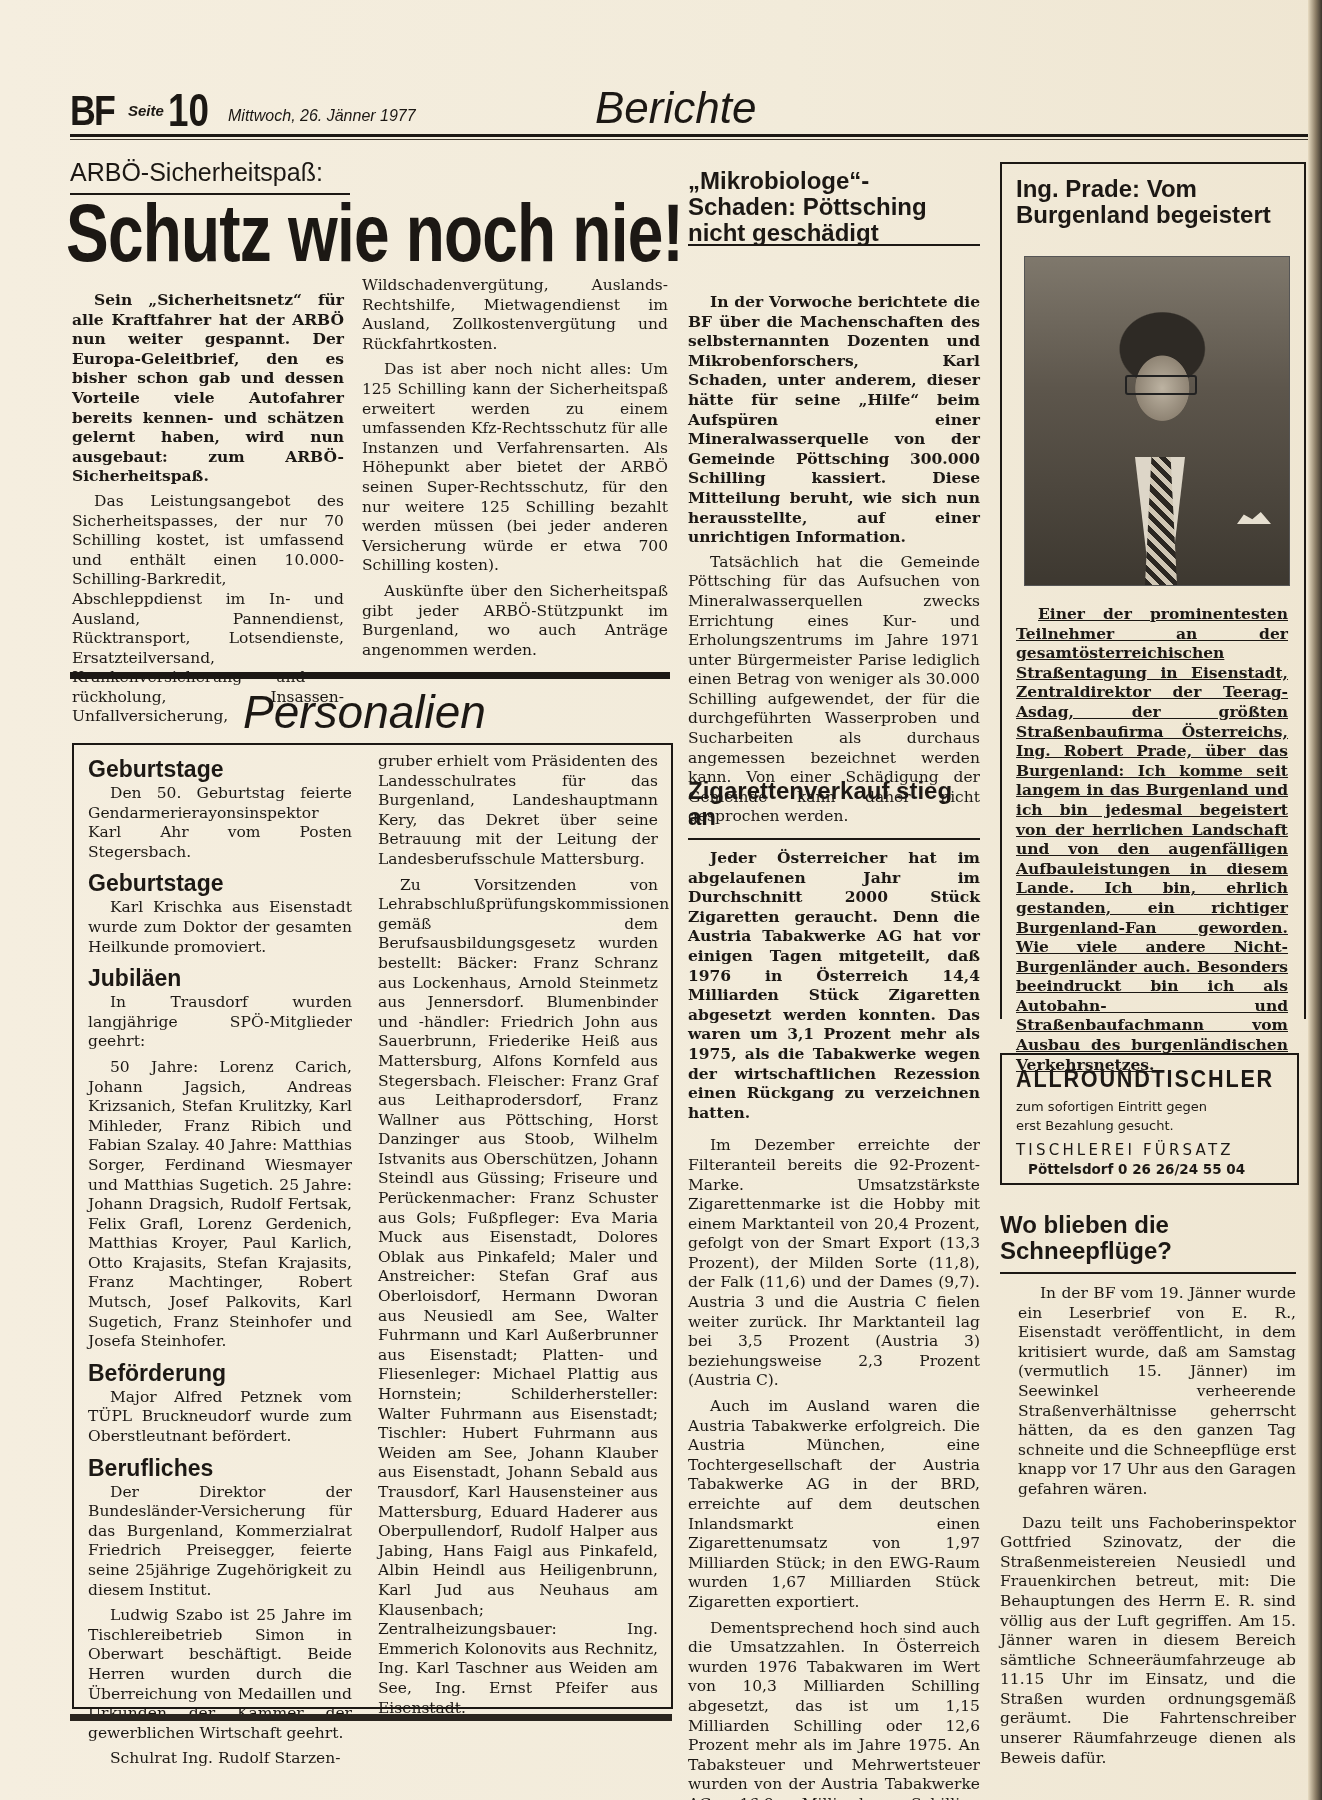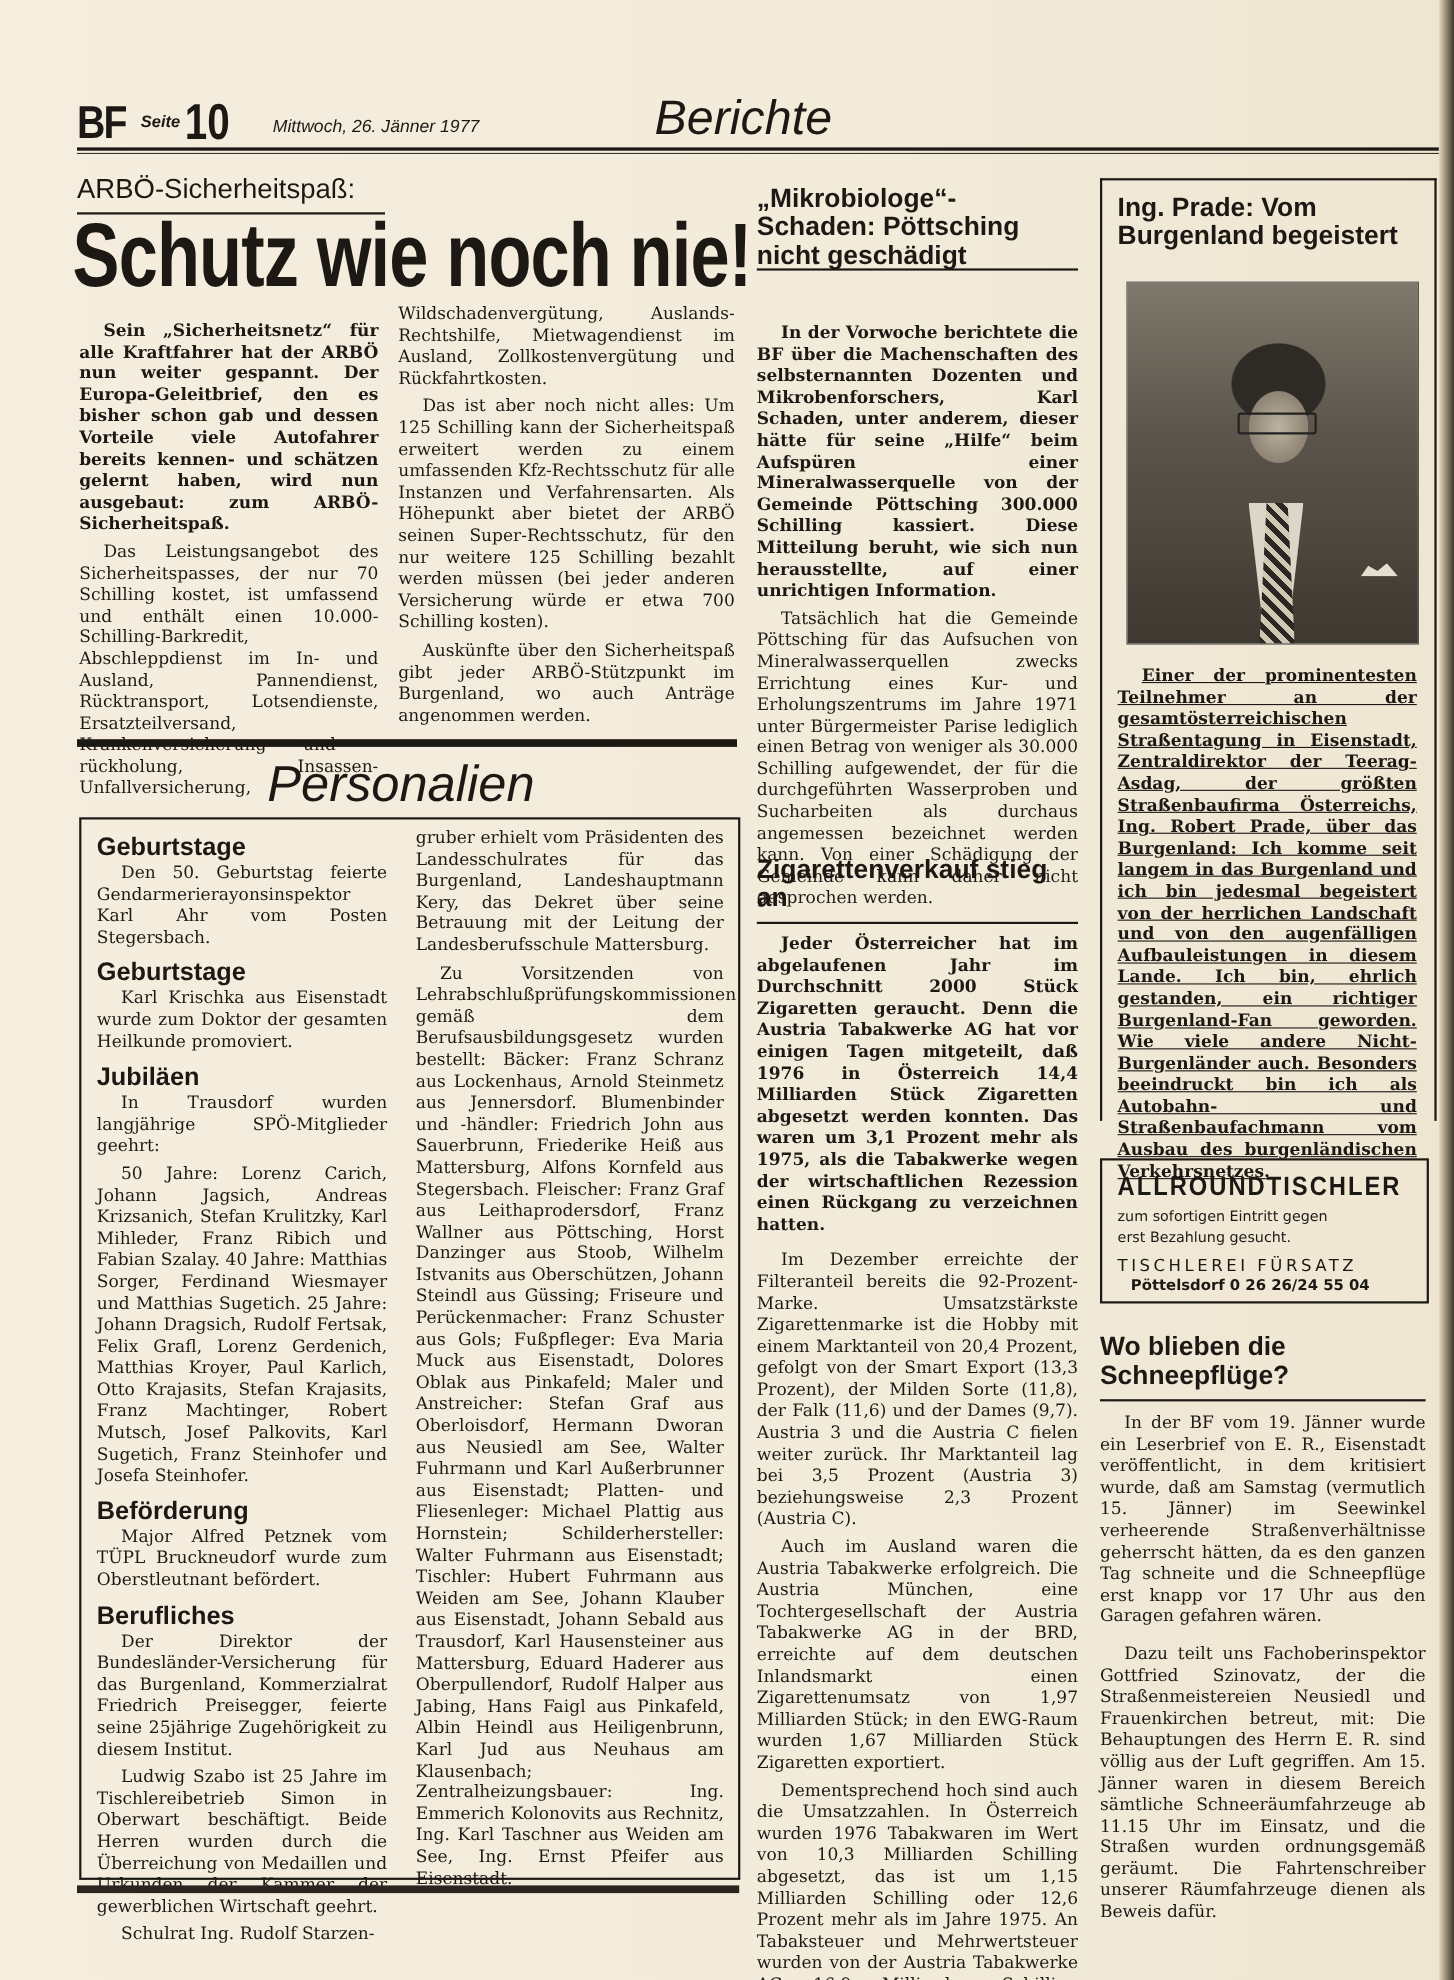--- a/index.html
+++ b/index.html
@@ -11,21 +11,21 @@
     background:linear-gradient(90deg,#e8dcc2,#8b7d66 55%,#3a342c);}
   .abs{position:absolute;}
   
   .mast{left:70px;top:88px;width:1240px;height:46px;}
   .mast-bf{position:absolute;left:0;top:0;font-family:"Liberation Sans",sans-serif;font-weight:bold;
     font-size:42px;letter-spacing:-2px;transform:scaleX(.85);transform-origin:left;line-height:46px;}
   .mast-seite{position:absolute;left:58px;top:14px;font-family:"Liberation Sans",sans-serif;font-weight:bold;
     font-style:italic;font-size:15px;text-align:right;}
   .mast-num{position:absolute;left:98px;top:-2px;font-family:"Liberation Sans",sans-serif;font-weight:bold;
     font-size:46px;transform:scaleX(.8);transform-origin:left;line-height:48px;}
-  .mast-date{position:absolute;left:158px;top:19px;font-family:"Liberation Sans",sans-serif;font-style:italic;font-size:16px;margin-left:20px;}
+  .mast-date{position:absolute;left:158px;top:19px;font-family:"Liberation Sans",sans-serif;font-style:italic;font-size:16px;}
   .mast-section{position:absolute;left:525px;top:-6px;font-family:"Liberation Sans",sans-serif;font-style:italic;
     font-size:44px;line-height:52px;}
   .rule-thick{position:absolute;left:70px;top:134px;width:1240px;height:3px;background:#1c1814;}
   .rule-thin{position:absolute;left:70px;top:139px;width:1240px;height:1px;background:#3a342c;}
   .kicker{left:70px;top:158px;font-size:25px;font-family:"Liberation Sans",sans-serif;}
   .kicker-rule{left:70px;top:193px;width:280px;height:2px;background:#1c1814;}
   .headline{left:66px;top:188px;font-family:"Liberation Sans",sans-serif;font-weight:bold;font-size:82px;
     letter-spacing:-1px;transform:scaleX(.78);transform-origin:left;line-height:90px;white-space:nowrap;}
 
   .col{position:absolute;font-size:15.5px;line-height:19.6px;text-align:justify;hyphens:manual;}
@@ -152,18 +152,18 @@
     <div class="ad-title">ALLROUNDTISCHLER</div>
     <div class="ad-line" style="top:44px;">zum sofortigen Eintritt gegen</div>
     <div class="ad-line" style="top:63px;">erst Bezahlung gesucht.</div>
     <div class="ad-firm">TISCHLEREI FÜRSATZ</div>
     <div class="ad-phone">Pöttelsdorf 0 26 26/24 55 04</div>
   </div>
 
   <div class="abs h-mid" style="left:1000px;top:1212px;width:290px;">Wo blieben die Schneepflüge?</div>
   <div class="hrule" style="left:1000px;top:1272px;width:296px;"></div>
   <div class="col" style="left:1000px;top:1284px;width:296px;">
-    <p style="margin-bottom:14px;">In der BF vom 19. Jänner wurde ein Leserbrief von E. R., Eisenstadt veröffentlicht, in dem kritisiert wurde, daß am Samstag (vermutlich 15. Jänner) im Seewinkel verheerende Straßenverhältnisse geherrscht hätten, da es den ganzen Tag schneite und die Schneepflüge erst knapp vor 17 Uhr aus den Garagen gefahren wären.</p>
+    <p style="margin-bottom:14px;margin-left:18px;">In der BF vom 19. Jänner wurde ein Leserbrief von E. R., Eisenstadt veröffentlicht, in dem kritisiert wurde, daß am Samstag (vermutlich 15. Jänner) im Seewinkel verheerende Straßenverhältnisse geherrscht hätten, da es den ganzen Tag schneite und die Schneepflüge erst knapp vor 17 Uhr aus den Garagen gefahren wären.</p>
     <p>Dazu teilt uns Fachoberinspektor Gottfried Szinovatz, der die Straßenmeistereien Neusiedl und Frauenkirchen betreut, mit: Die Behauptungen des Herrn E. R. sind völlig aus der Luft gegriffen. Am 15. Jänner waren in diesem Bereich sämtliche Schneeräumfahrzeuge ab 11.15 Uhr im Einsatz, und die Straßen wurden ordnungsgemäß geräumt. Die Fahrtenschreiber unserer Räumfahrzeuge dienen als Beweis dafür.</p>
   </div>
 
   <div class="edge"></div>
 </div>
 
 </body></html>

